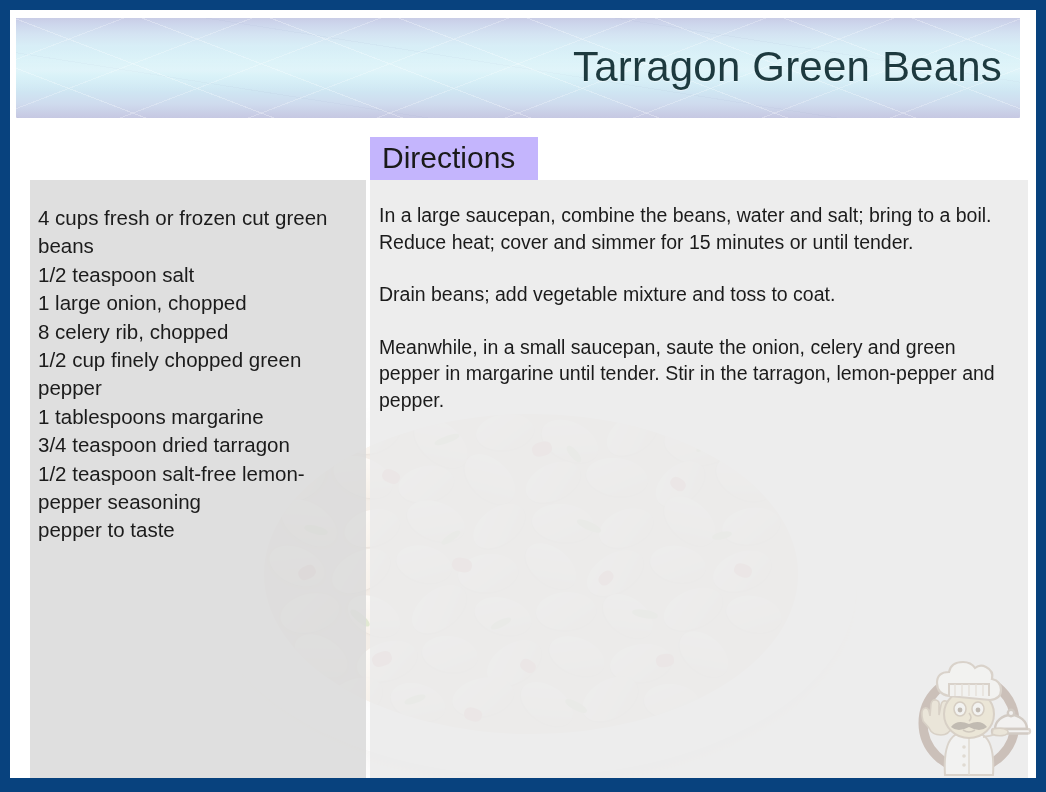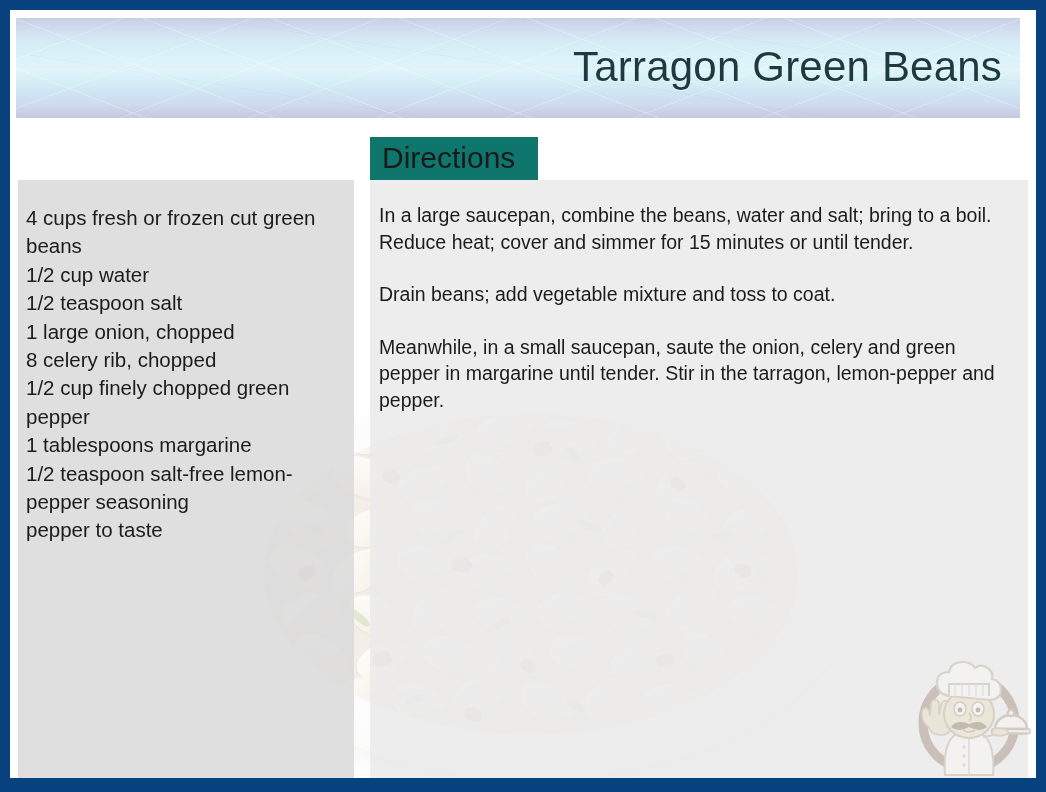--- a/index.html
+++ b/index.html
@@ -162,29 +162,29 @@
     top: 127px;
     width: 180px;
     height: 43px;
     background: #dcdcdc;
   }
   .tab-directions {
     left: 360px;
     top: 127px;
     width: 168px;
     height: 43px;
-    background: #0f766e;
+    background: #c4b5fd;
   }
 
   .panel {
     position: absolute;
     box-sizing: border-box;
   }
   .panel-ingredients {
-    left: 8px;
+    left: 20px;
     top: 170px;
     width: 336px;
     height: 608px;
     background: rgba(219,219,219,.88);
   }
   .panel-directions {
     left: 360px;
     top: 170px;
     width: 658px;
     height: 608px;
@@ -327,26 +327,26 @@
         <div class="pimento" style="left:256px; top:246px; width:16px; height:12px; transform:rotate(32deg);"></div>
         <div class="pimento" style="left:392px; top:240px; width:18px; height:13px; transform:rotate(-8deg);"></div>
         <div class="pimento" style="left:200px; top:294px; width:18px; height:13px; transform:rotate(16deg);"></div>
       </div>
     </div>
 
 
     <div class="panel panel-ingredients">
       <div class="ingredients-list">
         <div class="item">4 cups fresh or frozen cut green beans</div>
-        <div class="item">1/2 cup water</div>
         <div class="item">1/2 teaspoon salt</div>
         <div class="item">1 large onion, chopped</div>
         <div class="item">8 celery rib, chopped</div>
         <div class="item">1/2 cup finely chopped green pepper</div>
         <div class="item">1 tablespoons margarine</div>
+        <div class="item">3/4 teaspoon dried tarragon</div>
         <div class="item">1/2 teaspoon salt-free lemon-pepper seasoning</div>
         <div class="item">pepper to taste</div>
       </div>
     </div>
 
     <div class="tab tab-directions">Directions</div>
 
     <div class="panel panel-directions">
       <div class="directions-body">
         <p>In a large saucepan, combine the beans, water and salt; bring to a boil. Reduce heat; cover and simmer for 15 minutes or until tender.</p>

